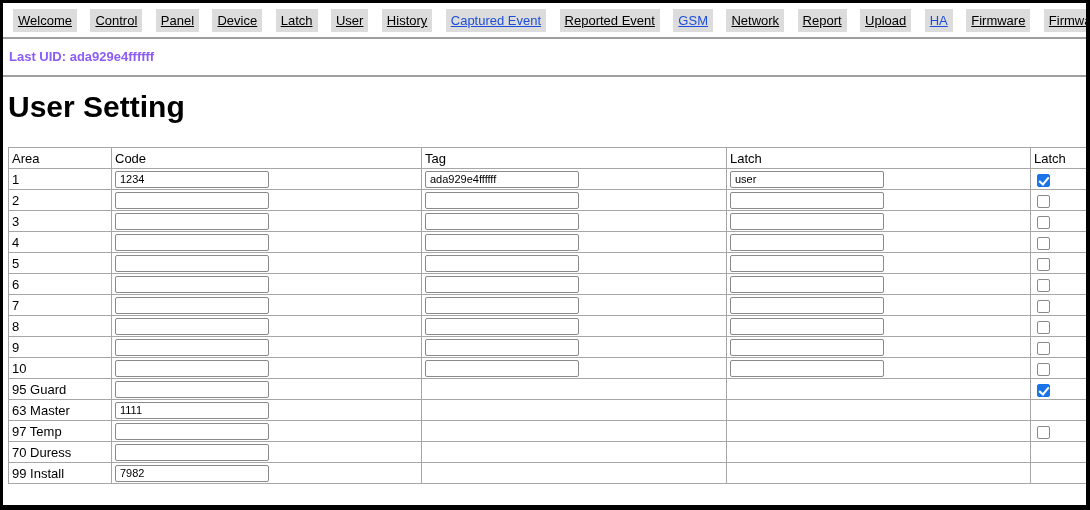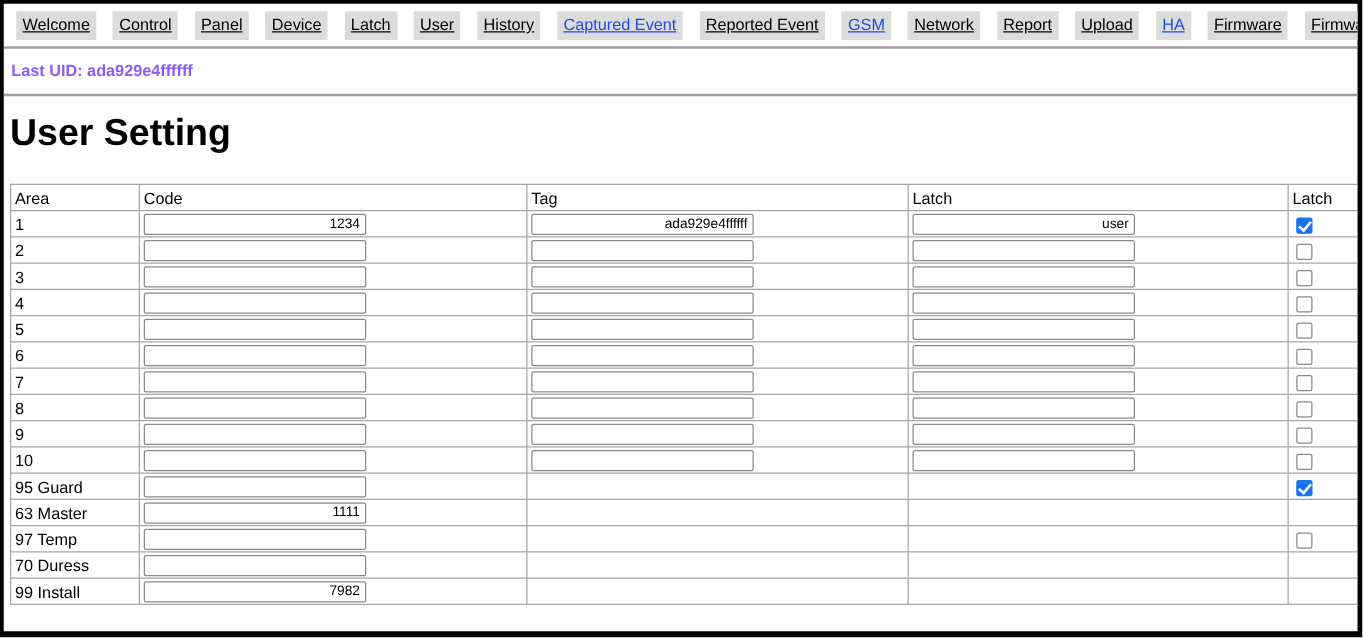--- a/index.html
+++ b/index.html
@@ -41,26 +41,25 @@
     height: 21px; text-align: left; font-weight: normal;
     overflow: hidden; vertical-align: middle;
   }
   col.c-index { width: 103px; }
   col.c-code  { width: 310px; }
   col.c-tag   { width: 305px; }
   col.c-name  { width: 304px; }
   col.c-latch { width: 56px; }
 
   .cell-input {
-    width: 178px; height: 17px; font-size: 11px;
+    width: 154px; height: 17px; font-size: 11px;
     font-family: "Liberation Sans", sans-serif;
     border: 1px solid #8a8a8a; border-radius: 2px;
     padding: 1px 4px; margin: 0; background: #fff; color: #000;
     display: block;
-    text-align: right;
   }
 
   
   .cb {
     display: inline-block; width: 13px; height: 13px;
     border: 1px solid #8a8a8a; border-radius: 2px;
     background: #fff; margin-left: 3px; position: relative; cursor: pointer;
     vertical-align: middle;
   }
   .cb.checked { background: #1a73e8; border-color: #1a73e8; }

